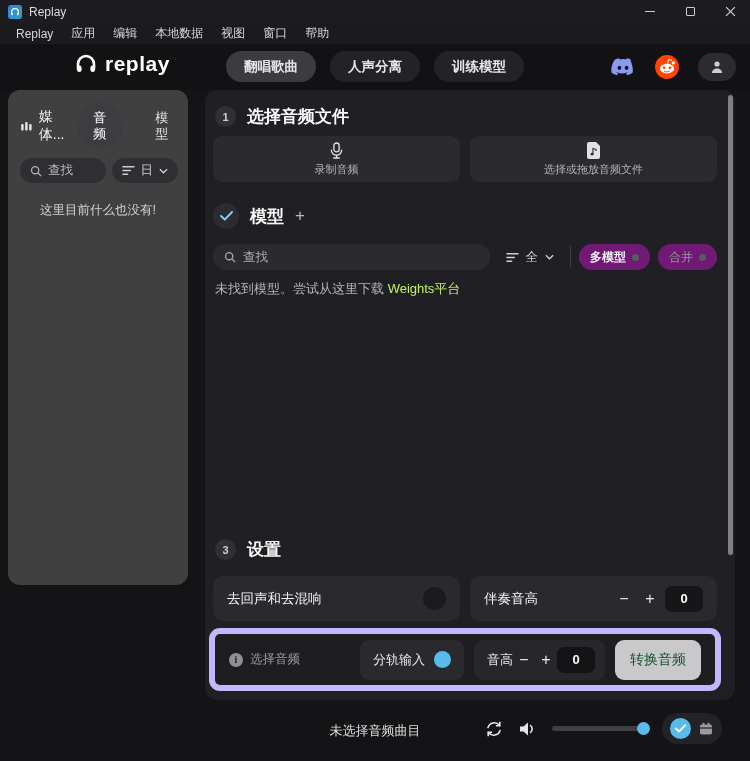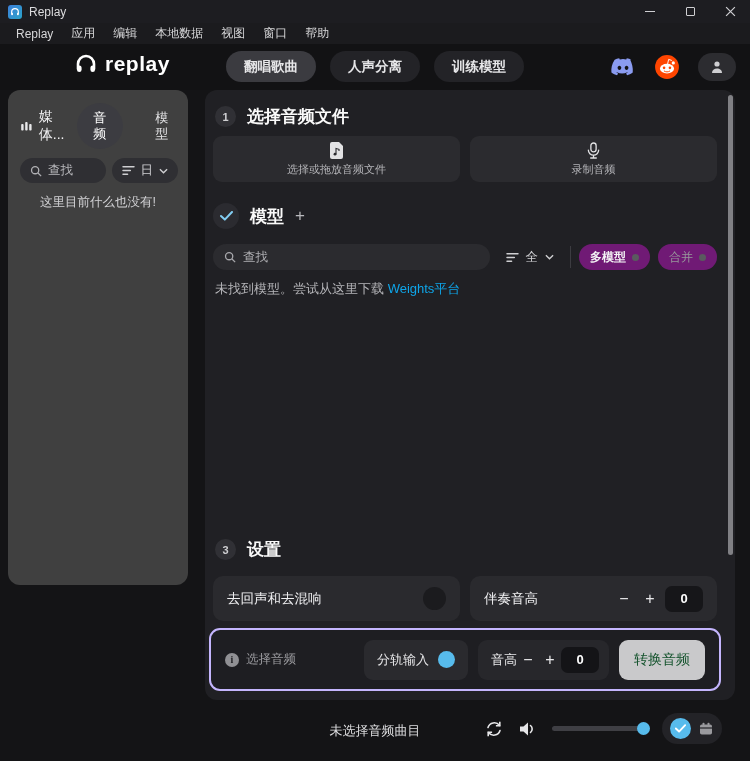--- a/index.html
+++ b/index.html
@@ -39,21 +39,21 @@
   .sb-row1 { position:absolute; top:12px; left:12px; right:8px; height:48px; display:flex; align-items:center; }
   .sb-media { display:flex; align-items:center; gap:6px; font-size:14px; color:#f2f2f4; }
   .sb-toggle { margin-left:8px; display:flex; align-items:center;gap:16px; }
   .stack { width:18px; line-height:1.2; word-break:break-all; text-align:center; font-size:13px; }
   .circ { width:46px; height:46px; border-radius:50%; display:flex; align-items:center; justify-content:center; color:#fff; }
   .circ.on { background:#3c3c41; }
   .circ.off { color:#e3e3e5; }
   .sb-row2 { position:absolute; top:68px; left:12px; right:10px; display:flex; gap:6px; }
   .sb-search { flex:1; height:25px; border-radius:13px; background:#2f2f33; display:flex; align-items:center; gap:6px; padding:0 10px; font-size:12.5px; color:#b9b9bd; }
   .sb-filter { height:25px; border-radius:13px; background:#2f2f33; display:flex; align-items:center; gap:6px; padding:0 10px; font-size:12.5px; color:#cfcfd2; }
-  .sb-empty { position:absolute; top:104px; left:0; right:0; text-align:center; font-size:12.5px; color:#d2d2d5; }
+  .sb-empty { position:absolute; top:112px; left:0; right:0; text-align:center; font-size:12.5px; color:#d2d2d5; }
 
   
   .main { position:absolute; left:205px; top:90px; width:530px; height:610px; background:#202024; border-radius:12px; }
   .scrollbar { position:absolute; right:2px; top:5px; width:5px; height:460px; border-radius:3px; background:#808084; }
 
   .stepnum { width:21px; height:21px; border-radius:50%; background:#303035; color:#cfcfd2; font-size:11px;
     display:flex; align-items:center; justify-content:center; flex:0 0 21px; }
   .stephead { position:absolute; display:flex; align-items:center; gap:11px; font-size:17px; font-weight:bold; color:#fafafa; }
 
   .s1-head { top:15px; left:10px; }
@@ -67,31 +67,31 @@
   .plus { font-size:17px; font-weight:normal; color:#b9b9bd; }
   .s2-row { position:absolute; top:154px; left:8px; right:18px; display:flex; align-items:center; gap:8px; }
   .m-search { flex:1; height:26px; border-radius:14px; background:#2b2b2f; display:flex; align-items:center; gap:7px; padding:0 11px; font-size:12.5px; color:#b0b0b4; }
   .m-filter { height:26px; border-radius:14px; background:transparent; display:flex; align-items:center; gap:7px; padding:0 8px; font-size:12.5px; color:#d3d3d6; }
   .vdiv { width:1px; height:22px; background:#3c3c41; }
   .pilltoggle { height:26px; border-radius:14px; background:#701a75; display:flex; align-items:center; gap:6px; padding:0 11px; font-size:12px; }
   .pilltoggle .dot { width:7px; height:7px; border-radius:50%; background:#5a5a5f; }
   .pilltoggle.bold { color:#f2f2f4; font-weight:bold; }
   .pilltoggle.dim { color:#98989c; }
   .s2-note { position:absolute; top:190px; left:10px; font-size:13px; color:#b6b6ba; }
-  .s2-note a { color:#0ea5e9; text-decoration:none; }
+  .s2-note a { color:#bef264; text-decoration:none; }
 
   .s3-head { top:448px; left:10px; }
   .s3-cards { position:absolute; top:486px; left:8px; right:18px; display:flex; gap:10px; }
   .card { flex:1; height:45px; border-radius:10px; background:#2a2a2e; display:flex; align-items:center; padding:0 14px; font-size:13.5px; color:#f0f0f2; }
   .knob { margin-left:auto; width:23px; height:23px; border-radius:50%; background:#1b1b1e; }
   .stepper { margin-left:auto; display:flex; align-items:center; gap:4px; }
   .stepbtn { width:22px; height:24px; display:flex; align-items:center; justify-content:center; font-size:16px; color:#e8e8ea; }
   .valbox { width:38px; height:26px; border-radius:7px; background:#161619; display:flex; align-items:center; justify-content:center; font-size:13px; font-weight:bold; color:#fff; }
 
-  .actionbar { position:absolute; left:4px; right:14px; top:538px; height:63px; border:2px solid #c4b5fd;
+  .actionbar { position:absolute; left:4px; right:14px; top:538px; height:63px; border:6px solid #c4b5fd;
     border-radius:11px; background:#1e1e22; display:flex; align-items:center; padding:0 14px; gap:10px; }
   .info-wrap { display:flex; align-items:center; gap:7px; font-size:12.5px; color:#9b9b9f; }
   .infoicon { width:14px; height:14px; border-radius:50%; background:#909094; color:#1e1e22; font-size:10px; font-weight:bold;
     display:flex; align-items:center; justify-content:center; }
   .infoicon::before { content:"i"; font-family:"Liberation Serif","DejaVu Serif",serif; }
   .split-pill { margin-left:auto; height:40px; border-radius:9px; background:#2a2a2e; display:flex; align-items:center; gap:9px; padding:0 13px; font-size:13px; color:#e6e6e8; }
   .bluedot { width:17px; height:17px; border-radius:50%; background:#57bbec; }
   .pitch-group { height:40px; border-radius:9px; background:#27272b; display:flex; align-items:center; padding:0 10px 0 13px; font-size:13px; color:#e6e6e8; }
   .pitch-group .valbox { background:#141417; }
   .convertbtn { height:40px; border-radius:9px; background:#c9c9cb; color:#14532d; font-size:14px;
@@ -225,33 +225,33 @@
 
   <div class="main">
     <div class="scrollbar"></div>
 
     <div class="stephead s1-head">
       <div class="stepnum">1</div>
       <span>选择音频文件</span>
     </div>
     <div class="s1-buttons">
       <div class="bigbtn">
+        <svg width="15" height="17" viewBox="0 0 16 18">
+            <rect x="5.2" y="1" width="5.6" height="9.5" rx="2.8" fill="none" stroke="#e2e2e4" stroke-width="1.4"></rect>
+            <path d="M2.5 8.5 a5.5 5.5 0 0 0 11 0 M8 14 v3 M5 17 h6" fill="none" stroke="#e2e2e4" stroke-width="1.4" stroke-linecap="round"></path>
+          </svg>
+        <span class="lbl">录制音频</span>
+      </div>
+      <div class="bigbtn">
         <svg width="14" height="17" viewBox="0 0 14 17">
             <path d="M2 0 h7 l4 4 v11 a2 2 0 0 1 -2 2 H2 a2 2 0 0 1 -2-2 V2 a2 2 0 0 1 2-2z" fill="#e2e2e4"></path>
             <path d="M6 12.2 V6.5 l3 .8 V9" stroke="#2b2b2f" stroke-width="1.1" fill="none"></path>
             <circle cx="5" cy="12.2" r="1.4" fill="#2b2b2f"></circle>
           </svg>
         <span class="lbl">选择或拖放音频文件</span>
-      </div>
-      <div class="bigbtn">
-        <svg width="15" height="17" viewBox="0 0 16 18">
-            <rect x="5.2" y="1" width="5.6" height="9.5" rx="2.8" fill="none" stroke="#e2e2e4" stroke-width="1.4"></rect>
-            <path d="M2.5 8.5 a5.5 5.5 0 0 0 11 0 M8 14 v3 M5 17 h6" fill="none" stroke="#e2e2e4" stroke-width="1.4" stroke-linecap="round"></path>
-          </svg>
-        <span class="lbl">录制音频</span>
       </div>
     </div>
 
     <div class="stephead s2-head">
       <div class="checkcirc">
         <svg width="13" height="10" viewBox="0 0 13 10">
             <path d="M1 5 L4.8 8.6 L12 1" fill="none" stroke="#82cdf2" stroke-width="2" stroke-linecap="round" stroke-linejoin="round"></path>
           </svg>
       </div>
       <span>模型</span>

